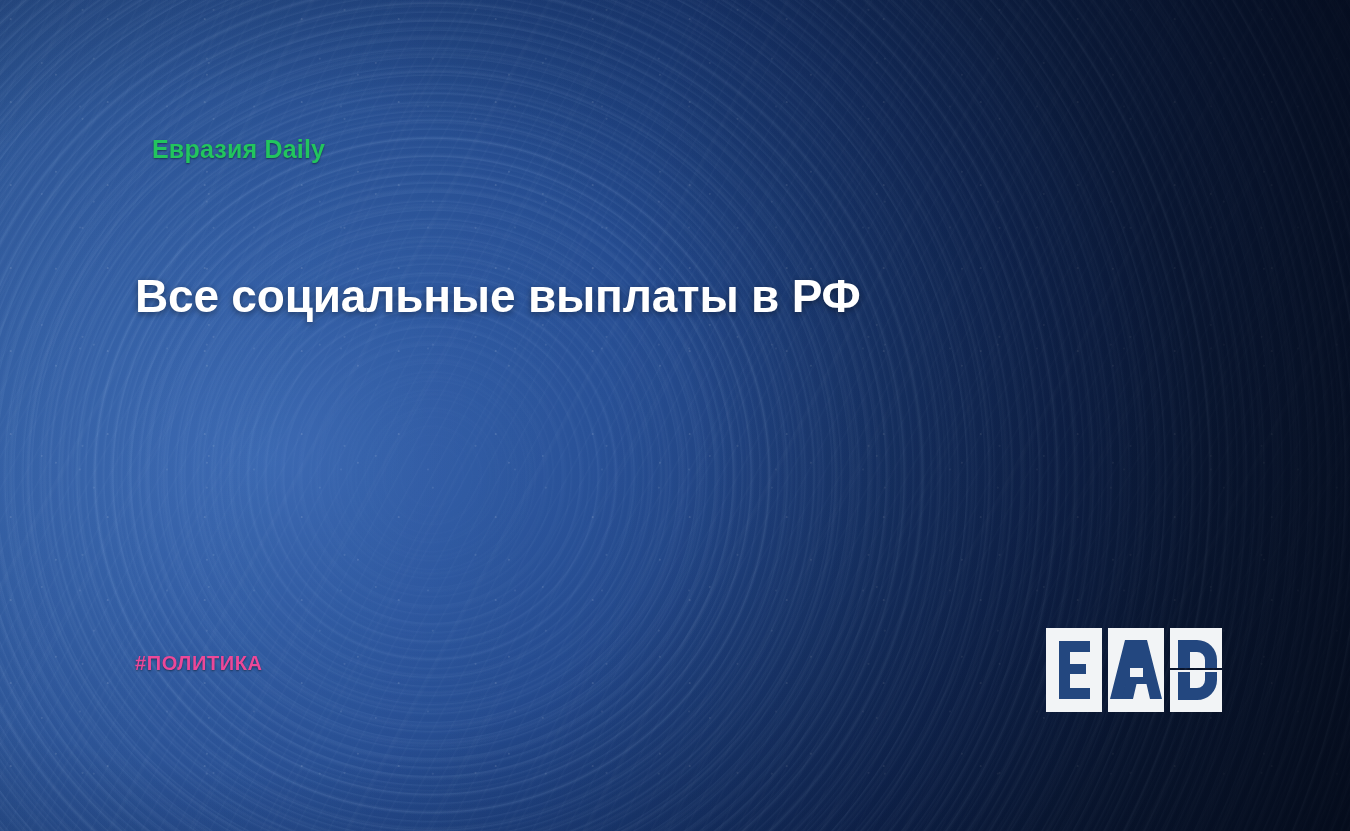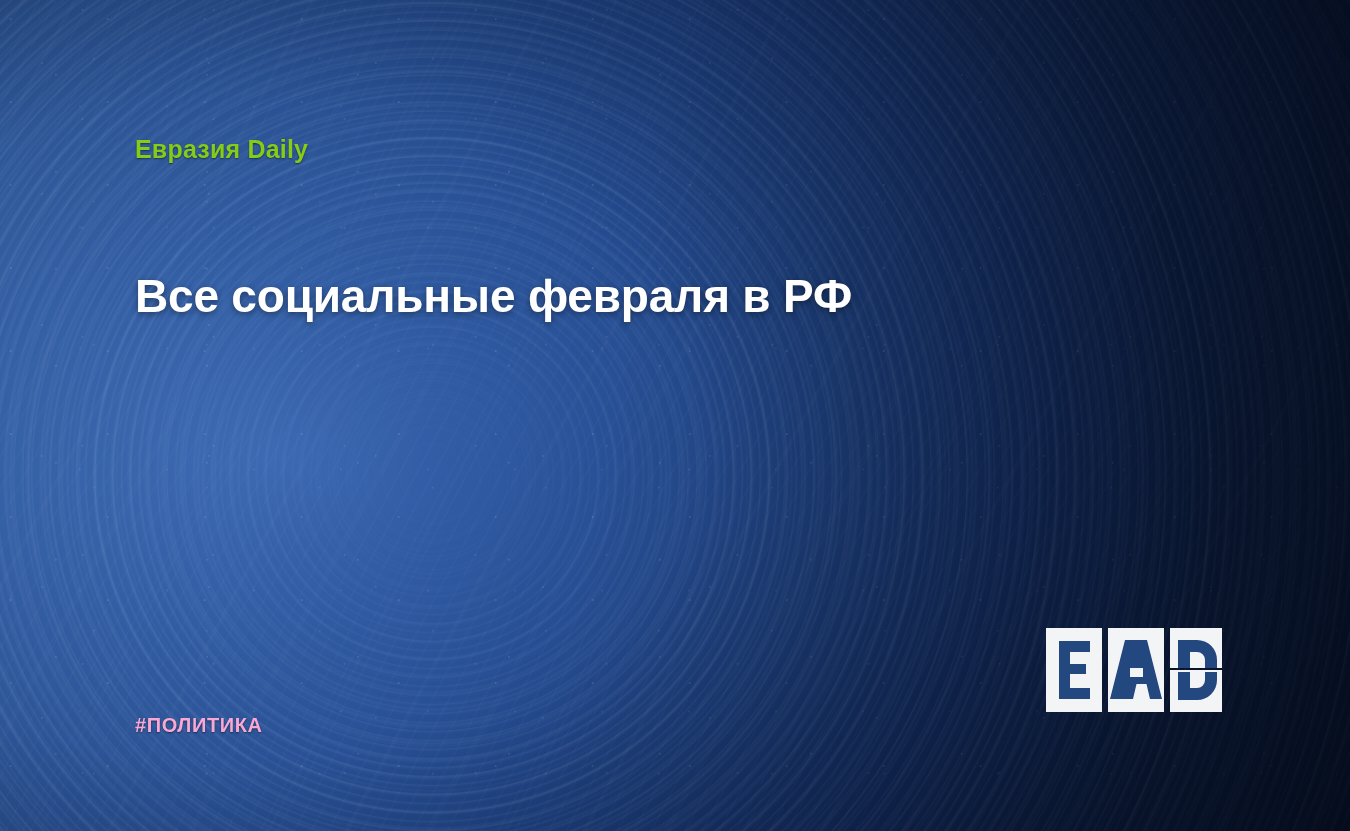--- a/index.html
+++ b/index.html
@@ -101,50 +101,50 @@
     background-size: 97px 83px, 131px 109px, 113px 143px, 151px 97px, 87px 121px, 167px 131px;
   }
 
   
   .content {
     position: absolute;
     inset: 0;
   }
   .brand {
     position: absolute;
-    left: 135px;
+    left: 152px;
     top: 135px;
     font-size: 25px;
     font-weight: bold;
     letter-spacing: .2px;
-    color: #84cc16;
+    color: #22c55e;
     text-shadow: 0 1px 2px rgba(0,0,0,.45);
   }
   .headline {
     position: absolute;
     left: 135px;
     top: 268px;
     width: 1090px;
     margin: 0;
     font-size: 46px;
     line-height: 1.26;
     font-weight: bold;
     color: #ffffff;
     letter-spacing: -0.2px;
     text-shadow: 0 2px 6px rgba(0,0,0,.40);
   }
   .headline .ln { display: block; white-space: nowrap; }
   .rubric {
     position: absolute;
     left: 135px;
-    top: 714px;
+    top: 652px;
     font-size: 20px;
     font-weight: bold;
     letter-spacing: .6px;
-    color: #f9a8d4;
+    color: #ec4899;
     text-shadow: 0 1px 2px rgba(0,0,0,.45);
   }
 
   
   .logo {
     position: absolute;
     left: 1046px;
     top: 628px;
     width: 176px;
     height: 84px;
@@ -161,21 +161,21 @@
   <div class="trails-2"></div>
   <div class="dashes"></div>
   <div class="grain"></div>
   <div class="bg-vignette"></div>
 
   <div class="content">
 
     <div class="brand">Евразия Daily</div>
 
     <h1 class="headline">
-      <span class="ln">Все социальные февраля в РФ</span>
+      <span class="ln">Все социальные выплаты в РФ</span>
     </h1>
 
     <div class="rubric">#ПОЛИТИКА</div>
 
     <svg class="logo" viewBox="0 0 176 84" aria-hidden="true">
 
       <rect x="0" y="0" width="56" height="84" fill="#f2f4f6"></rect>
       <g fill="#23477f">
         <rect x="13" y="13" width="11" height="58"></rect>
         <rect x="13" y="13" width="31" height="11"></rect>

